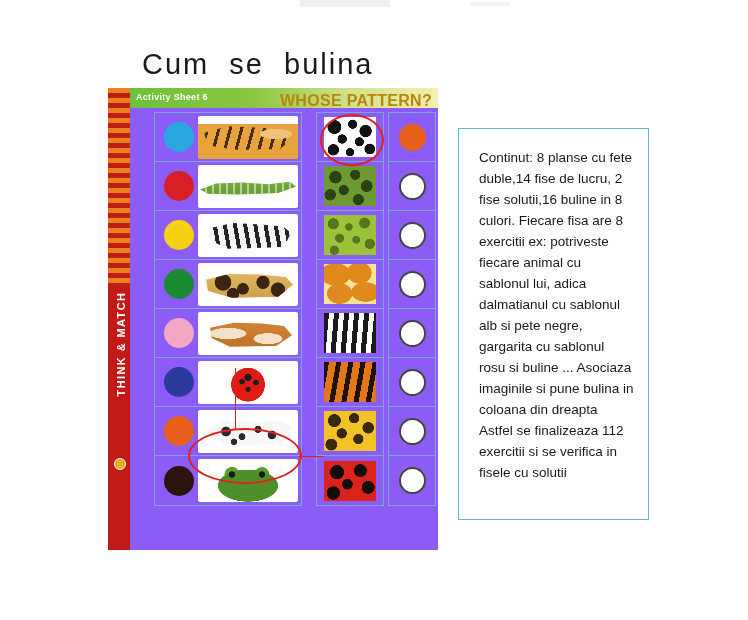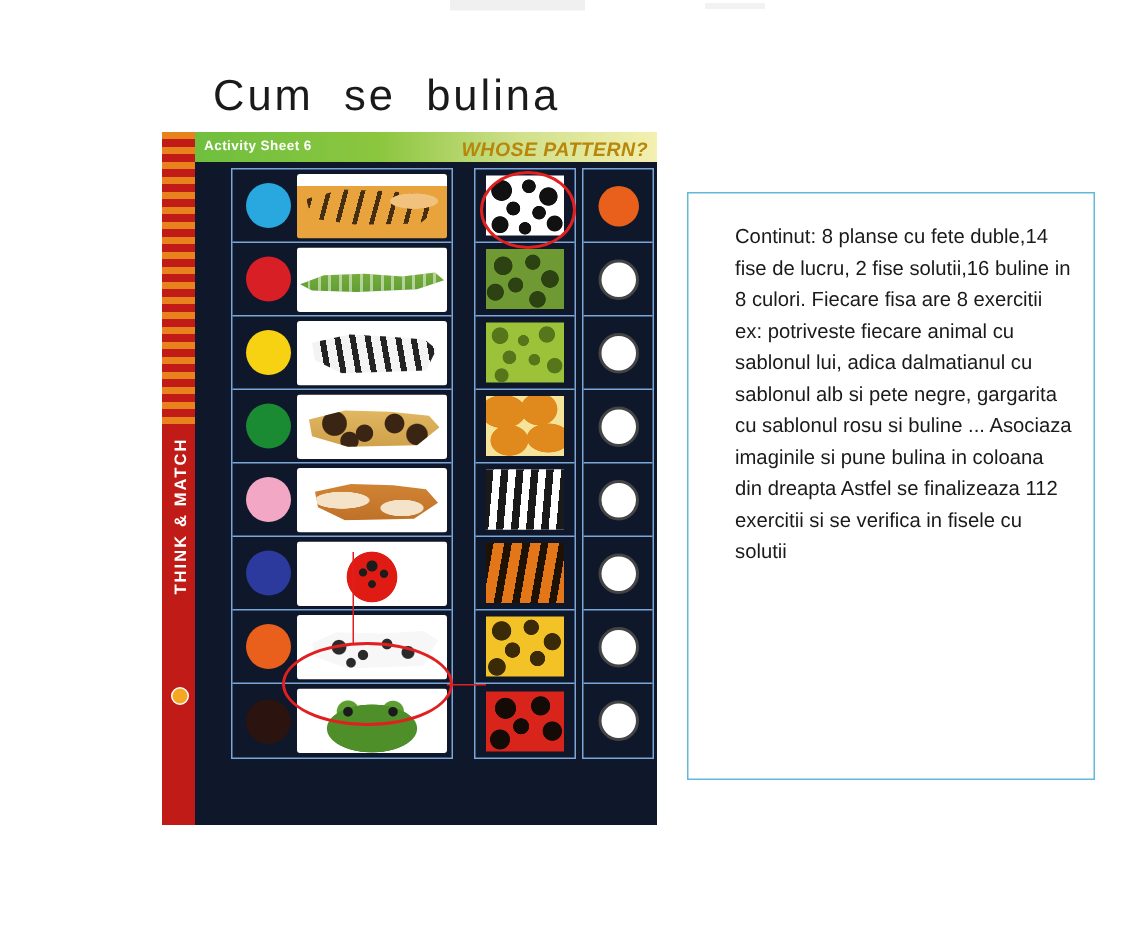--- a/index.html
+++ b/index.html
@@ -92,21 +92,21 @@
     background: #f5a623;
     border: 1px solid #fff;
   }
 
   .sheet-body {
     position: absolute;
     left: 22px;
     top: 0;
     width: 308px;
     height: 462px;
-    background: #0f172a;
+    background: #8b5cf6;
   }
   .sheet-header {
     position: absolute;
     left: 0;
     top: 0;
     width: 308px;
     height: 20px;
     background: linear-gradient(to right, #6fbf3e 0%, #8cc63f 40%, #cfe08a 70%, #f4f0b0 100%);
   }
   .sheet-header .act-label {
@@ -115,24 +115,23 @@
     top: 4px;
     font-size: 9px;
     font-weight: bold;
     color: #ffffff;
     letter-spacing: .3px;
   }
   .sheet-header .pattern-label {
     position: absolute;
     right: 6px;
     top: 4px;
-    font-size: 13px;
+    font-size: 16px;
     font-weight: bold;
     color: #b8860b;
-    font-style: italic;
     letter-spacing: .3px;
   }
 
   
   .col-left {
     position: absolute;
     left: 24px;
     top: 24px;
     width: 148px;
     border: 1px solid #7aa7d8;
@@ -226,26 +225,26 @@
     height: 0;
     border-top: 1.5px solid #e02020;
     pointer-events: none;
   }
 
   
   .textbox {
     position: absolute;
     left: 458px;
     top: 128px;
-    width: 272px;
+    width: 191px;
     height: 392px;
     border: 1px solid #63b8d8;
     background: #ffffff;
     box-sizing: border-box;
-    padding: 18px 14px 10px 31px;
+    padding: 18px 14px 10px 20px;
   }
   .textbox p {
     margin: 0;
     font-size: 13.5px;
     line-height: 21px;
     color: #1a1a1a;
     font-family: "Liberation Sans", sans-serif;
   }
 </style>
 </head>

